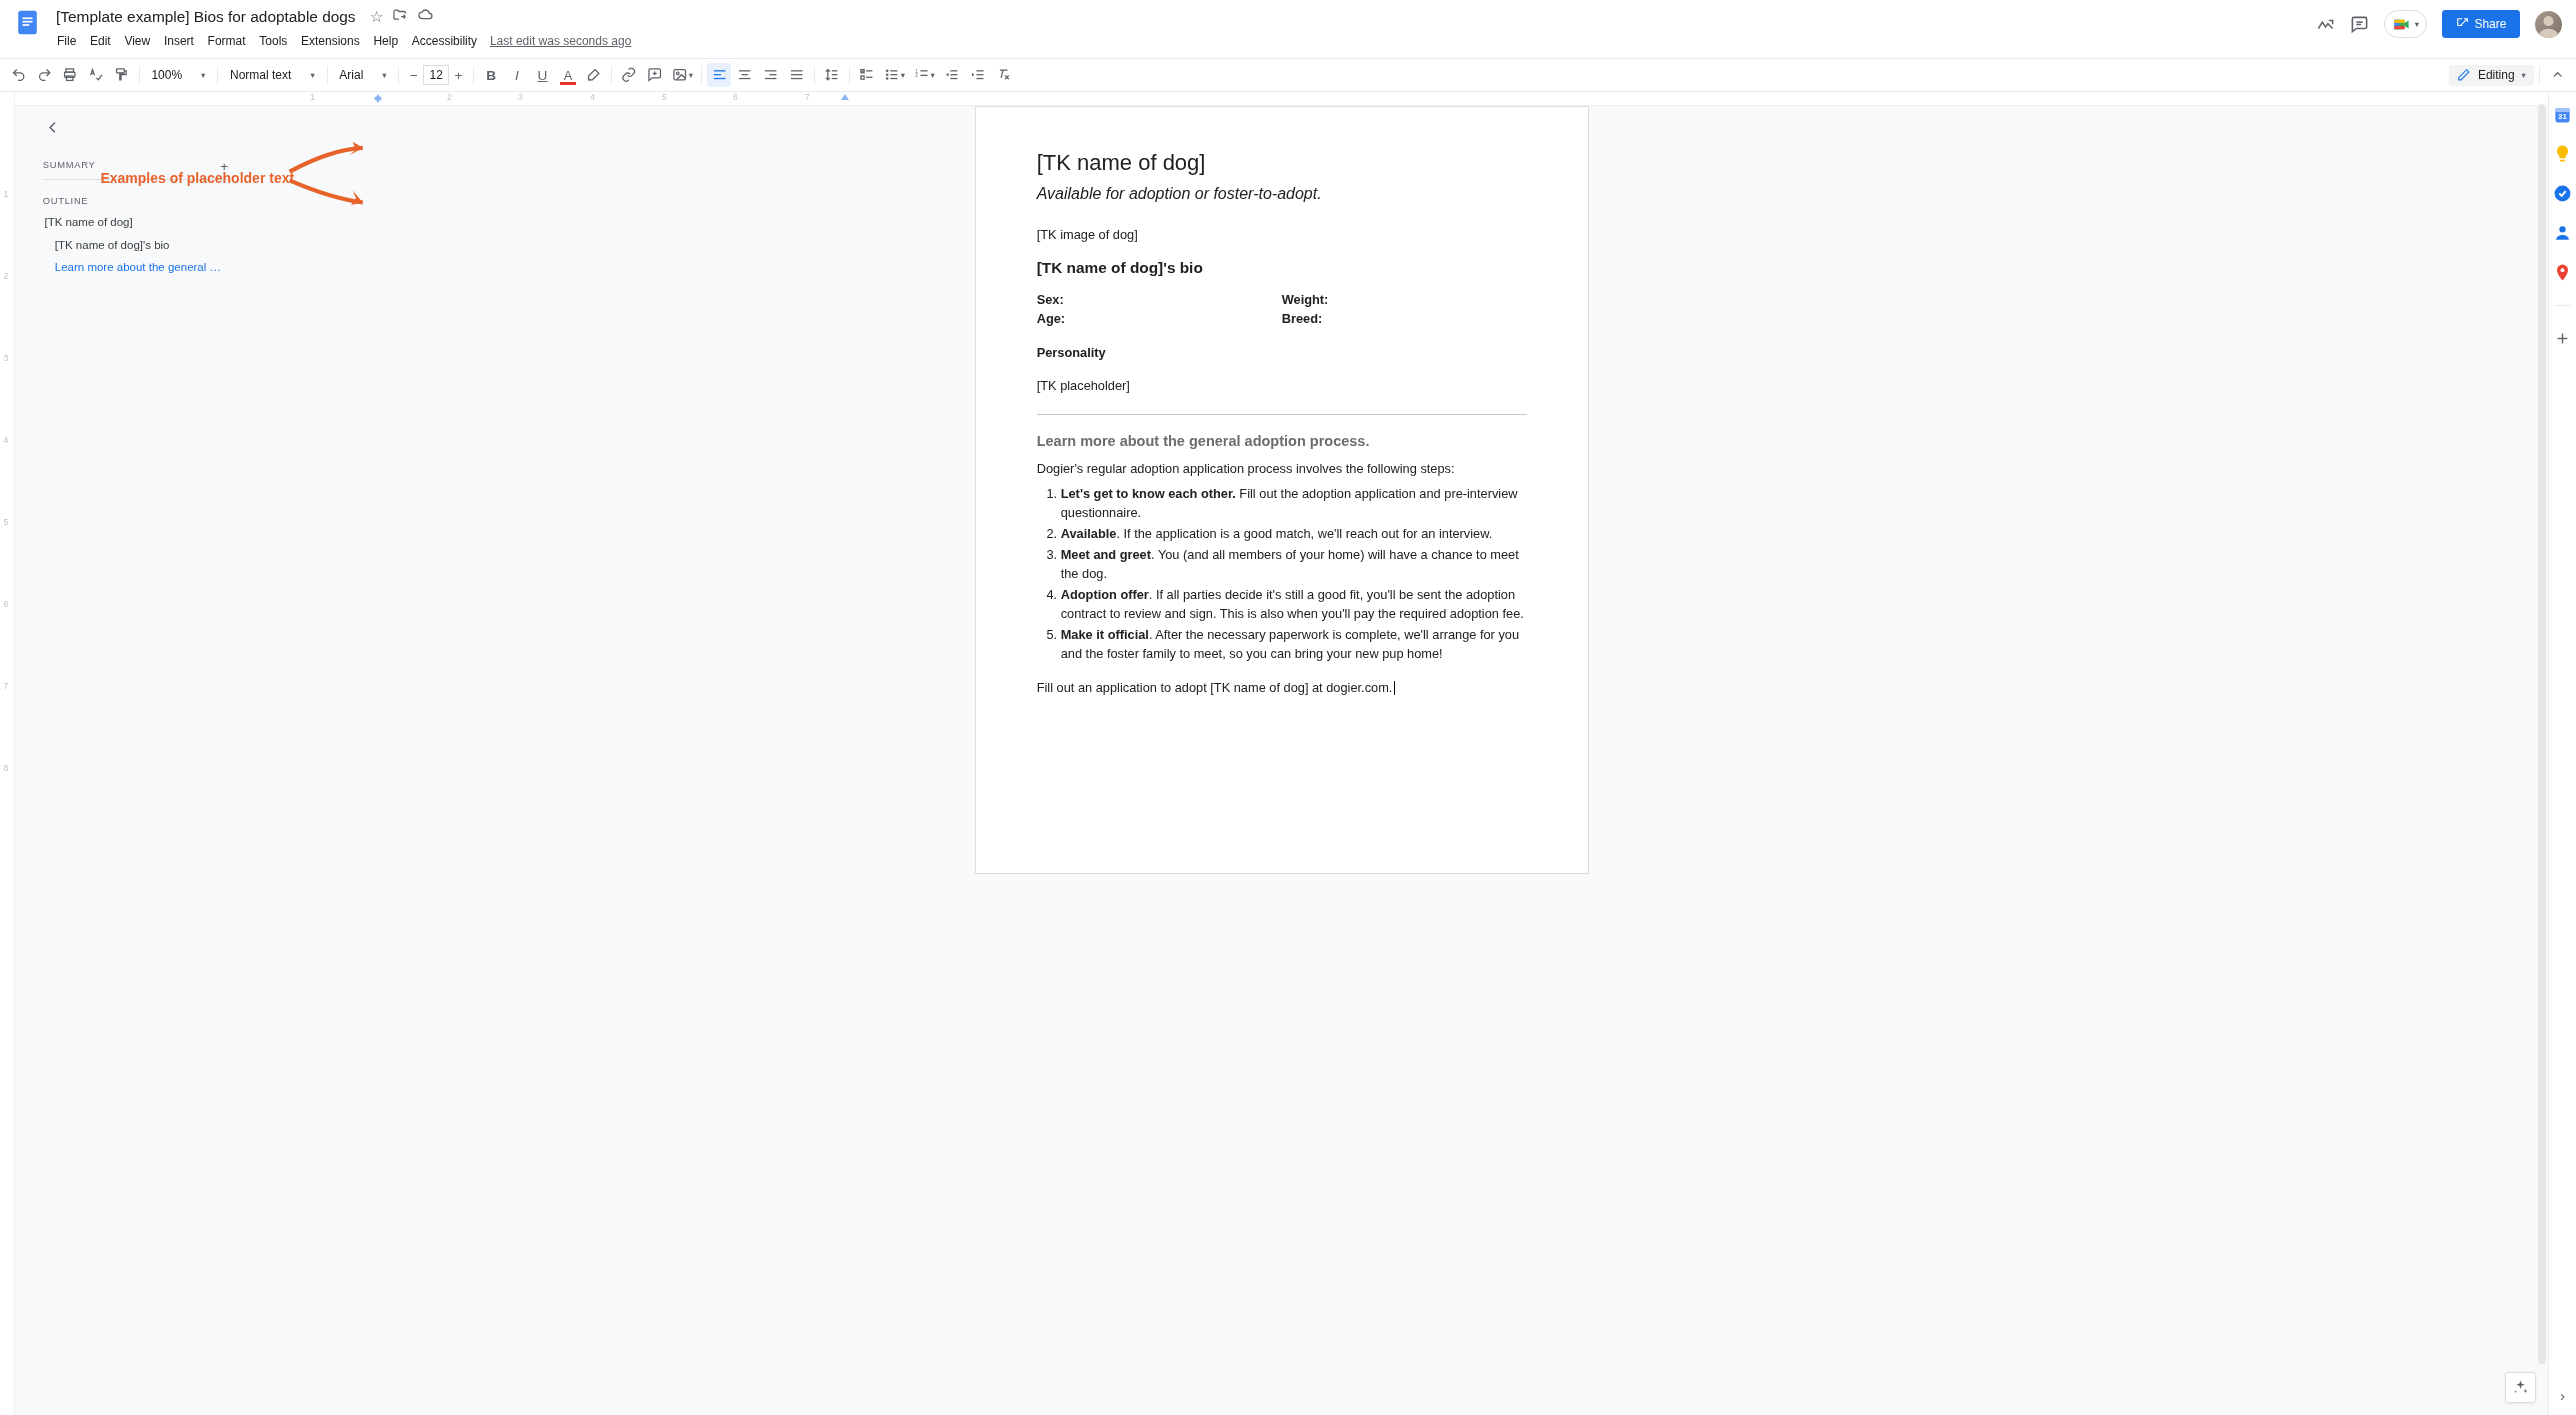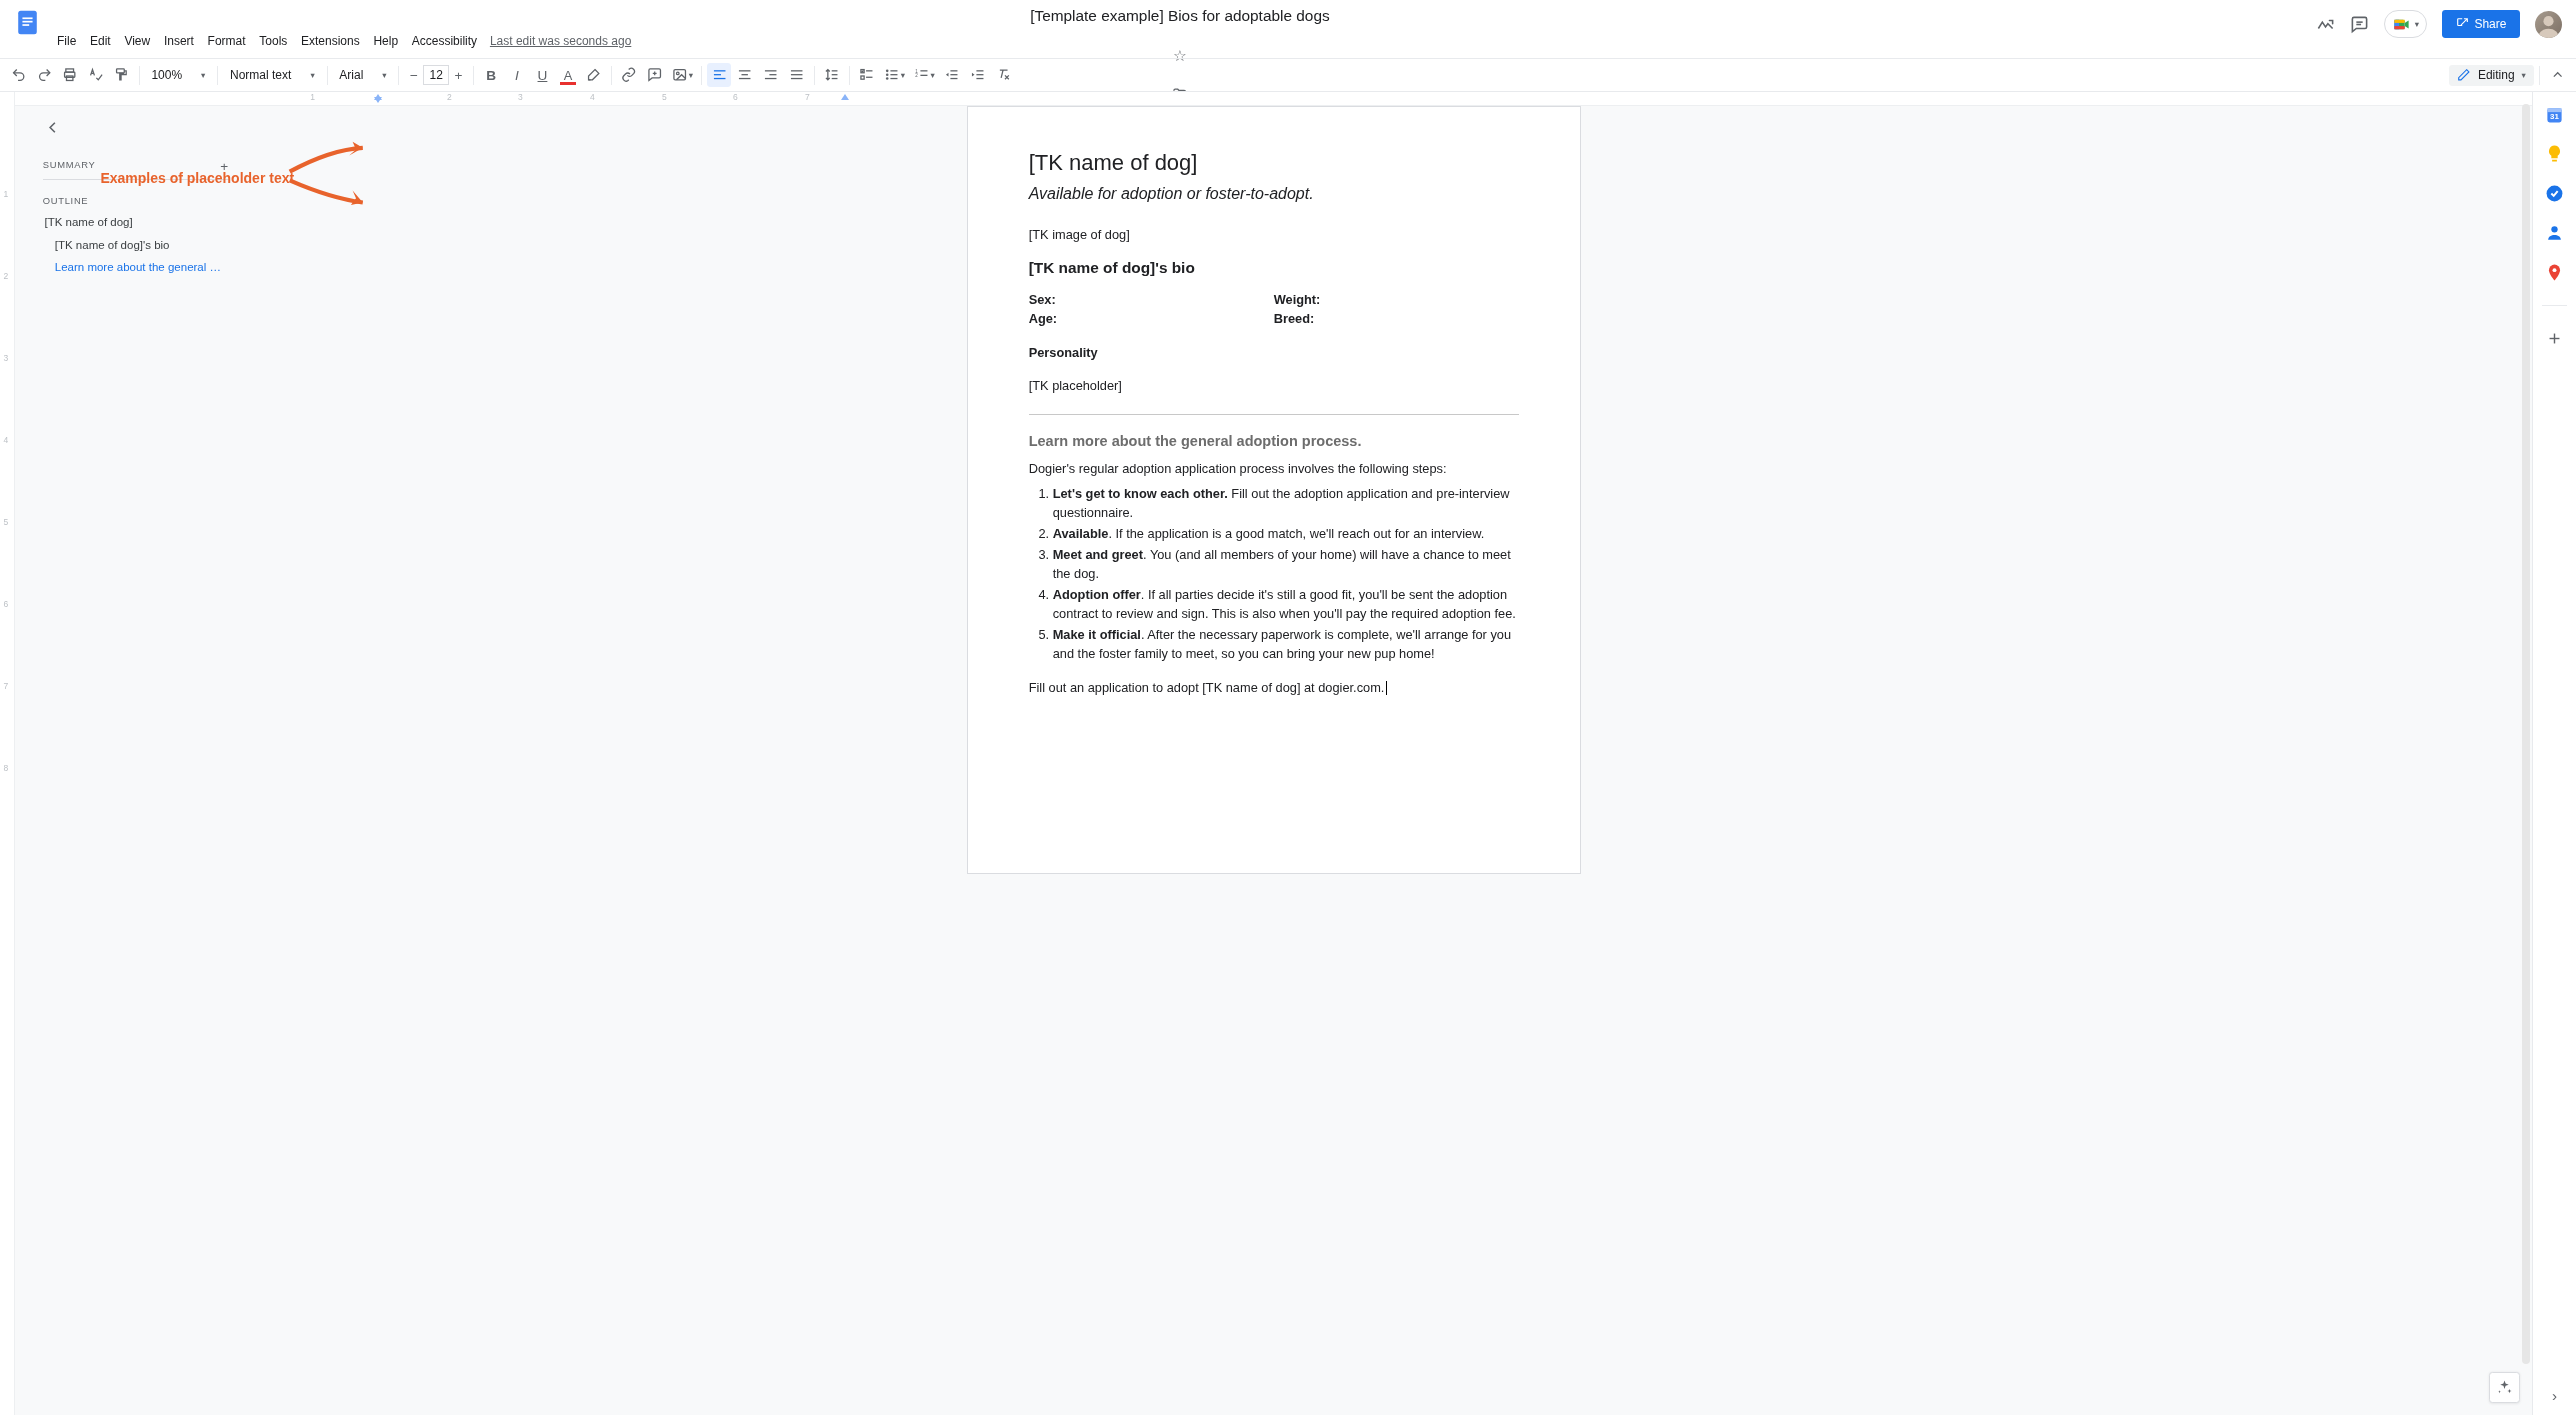--- a/index.html
+++ b/index.html
@@ -3,21 +3,21 @@
 <meta charset="utf-8">
 <style>
   * { box-sizing: border-box; margin: 0; padding: 0; }
   html, body { height: 100%; font-family: Arial, "Helvetica Neue", sans-serif; background: #fff; color: #202124; }
   body { display: flex; flex-direction: column; height: 100vh; overflow: hidden; }
 
   
   .header { padding: 5.1px 10.2px 0 10.2px; display: flex; align-items: flex-start; gap: 6.8px; }
   .docs-logo { width: 34px; height: 34px; display:flex; align-items:center; justify-content:center; }
   .header-center { flex: 1; display: flex; flex-direction: column; }
-  .title-row { display: flex; align-items: center; gap: 21px; height: 24px; flex-direction: column; }
+  .title-row { display: flex; align-items: center; gap: 9px; height: 24px; }
   .doc-title { font-size: 15.4px; color: #202124; padding: 1.7px 5.1px; border-radius: 3.4px; }
   .title-icon { color: #5f6368; font-size: 15.4px; cursor: pointer; }
   .menubar { display: flex; align-items: center; gap: 1.7px; height: 24px; }
   .menubar-item { font-size: 12px; color: #202124; padding: 3.4px 6px; border-radius: 3.4px; cursor: pointer; }
   .last-edit { font-size: 12px; color: #5f6368; text-decoration: underline; margin-left: 5.1px; cursor: pointer; }
   .header-right { display: flex; align-items: center; gap: 15.4px; padding-top: 5.1px; padding-right: 3.4px; }
   .hdr-icon { color: #5f6368; cursor: pointer; display:flex; align-items:center; }
   .meet-pill { display:flex; align-items:center; gap:3.4px; padding:3.4px 6.8px; border:0.9px solid #dadce0; border-radius:15.4px; cursor:pointer; }
   .share-btn { background:#1a73e8; color:#fff; border:none; border-radius:3.4px; padding:6.8px 13.6px; font-size:12px; font-weight:500; display:flex; align-items:center; gap:5.1px; cursor:pointer; }
   .avatar { width:27px; height:27px; border-radius:50%; background: linear-gradient(135deg,#a79b8e,#7c6f64); display:flex; align-items:center; justify-content:center; cursor:pointer; overflow:hidden; }
@@ -72,21 +72,21 @@
   .outline-item { font-size:11.5px; color:#3c4043; padding:5.1px 0 5.1px 1.7px; cursor:pointer; white-space:nowrap; overflow:hidden; text-overflow:ellipsis; }
   .outline-item.l2 { padding-left:12px; }
   .outline-item.active { color:#1a73e8; position:relative; }
   .outline-item.active::before { content:""; position:absolute; left:-15.4px; top:50%; width:8.5px; height:1.7px; background:#1a73e8; }
 
   
   .annotation-label { position:absolute; color:#e8632c; font-weight:700; font-size:14px; z-index:5; }
   .arrow-svg { position:absolute; z-index:4; pointer-events:none; }
 
   
-  .side-rail { width:44px; border-left:0.9px solid #e8eaed; display:flex; flex-direction:column; align-items:center; padding-top:12px; gap:19px; background:#fff; }
+  .side-rail { width:28px; border-left:0.9px solid #e8eaed; display:flex; flex-direction:column; align-items:center; padding-top:12px; gap:19px; background:#fff; }
   .side-rail .ritem { width:20.5px; height:20.5px; display:flex; align-items:center; justify-content:center; cursor:pointer; }
   .side-rail .expand { margin-top:auto; margin-bottom:10.2px; color:#5f6368; cursor:pointer; font-size:15.4px; }
 
   
   .explore-fab { position:absolute; right:12px; bottom:12px; width:31px; height:31px; background:#fff; border:0.9px solid #dadce0; border-radius:3.4px; display:flex; align-items:center; justify-content:center; box-shadow:0 0.9px 2.6px rgba(0,0,0,0.08); cursor:pointer; z-index:10; }
 
   .scrollbar-stub { position:absolute; right:1.7px; top:12px; bottom:51px; width:8.5px; background:#e6e6e6; border-radius:4.3px; }
 </style>
 </head>
 <body>

